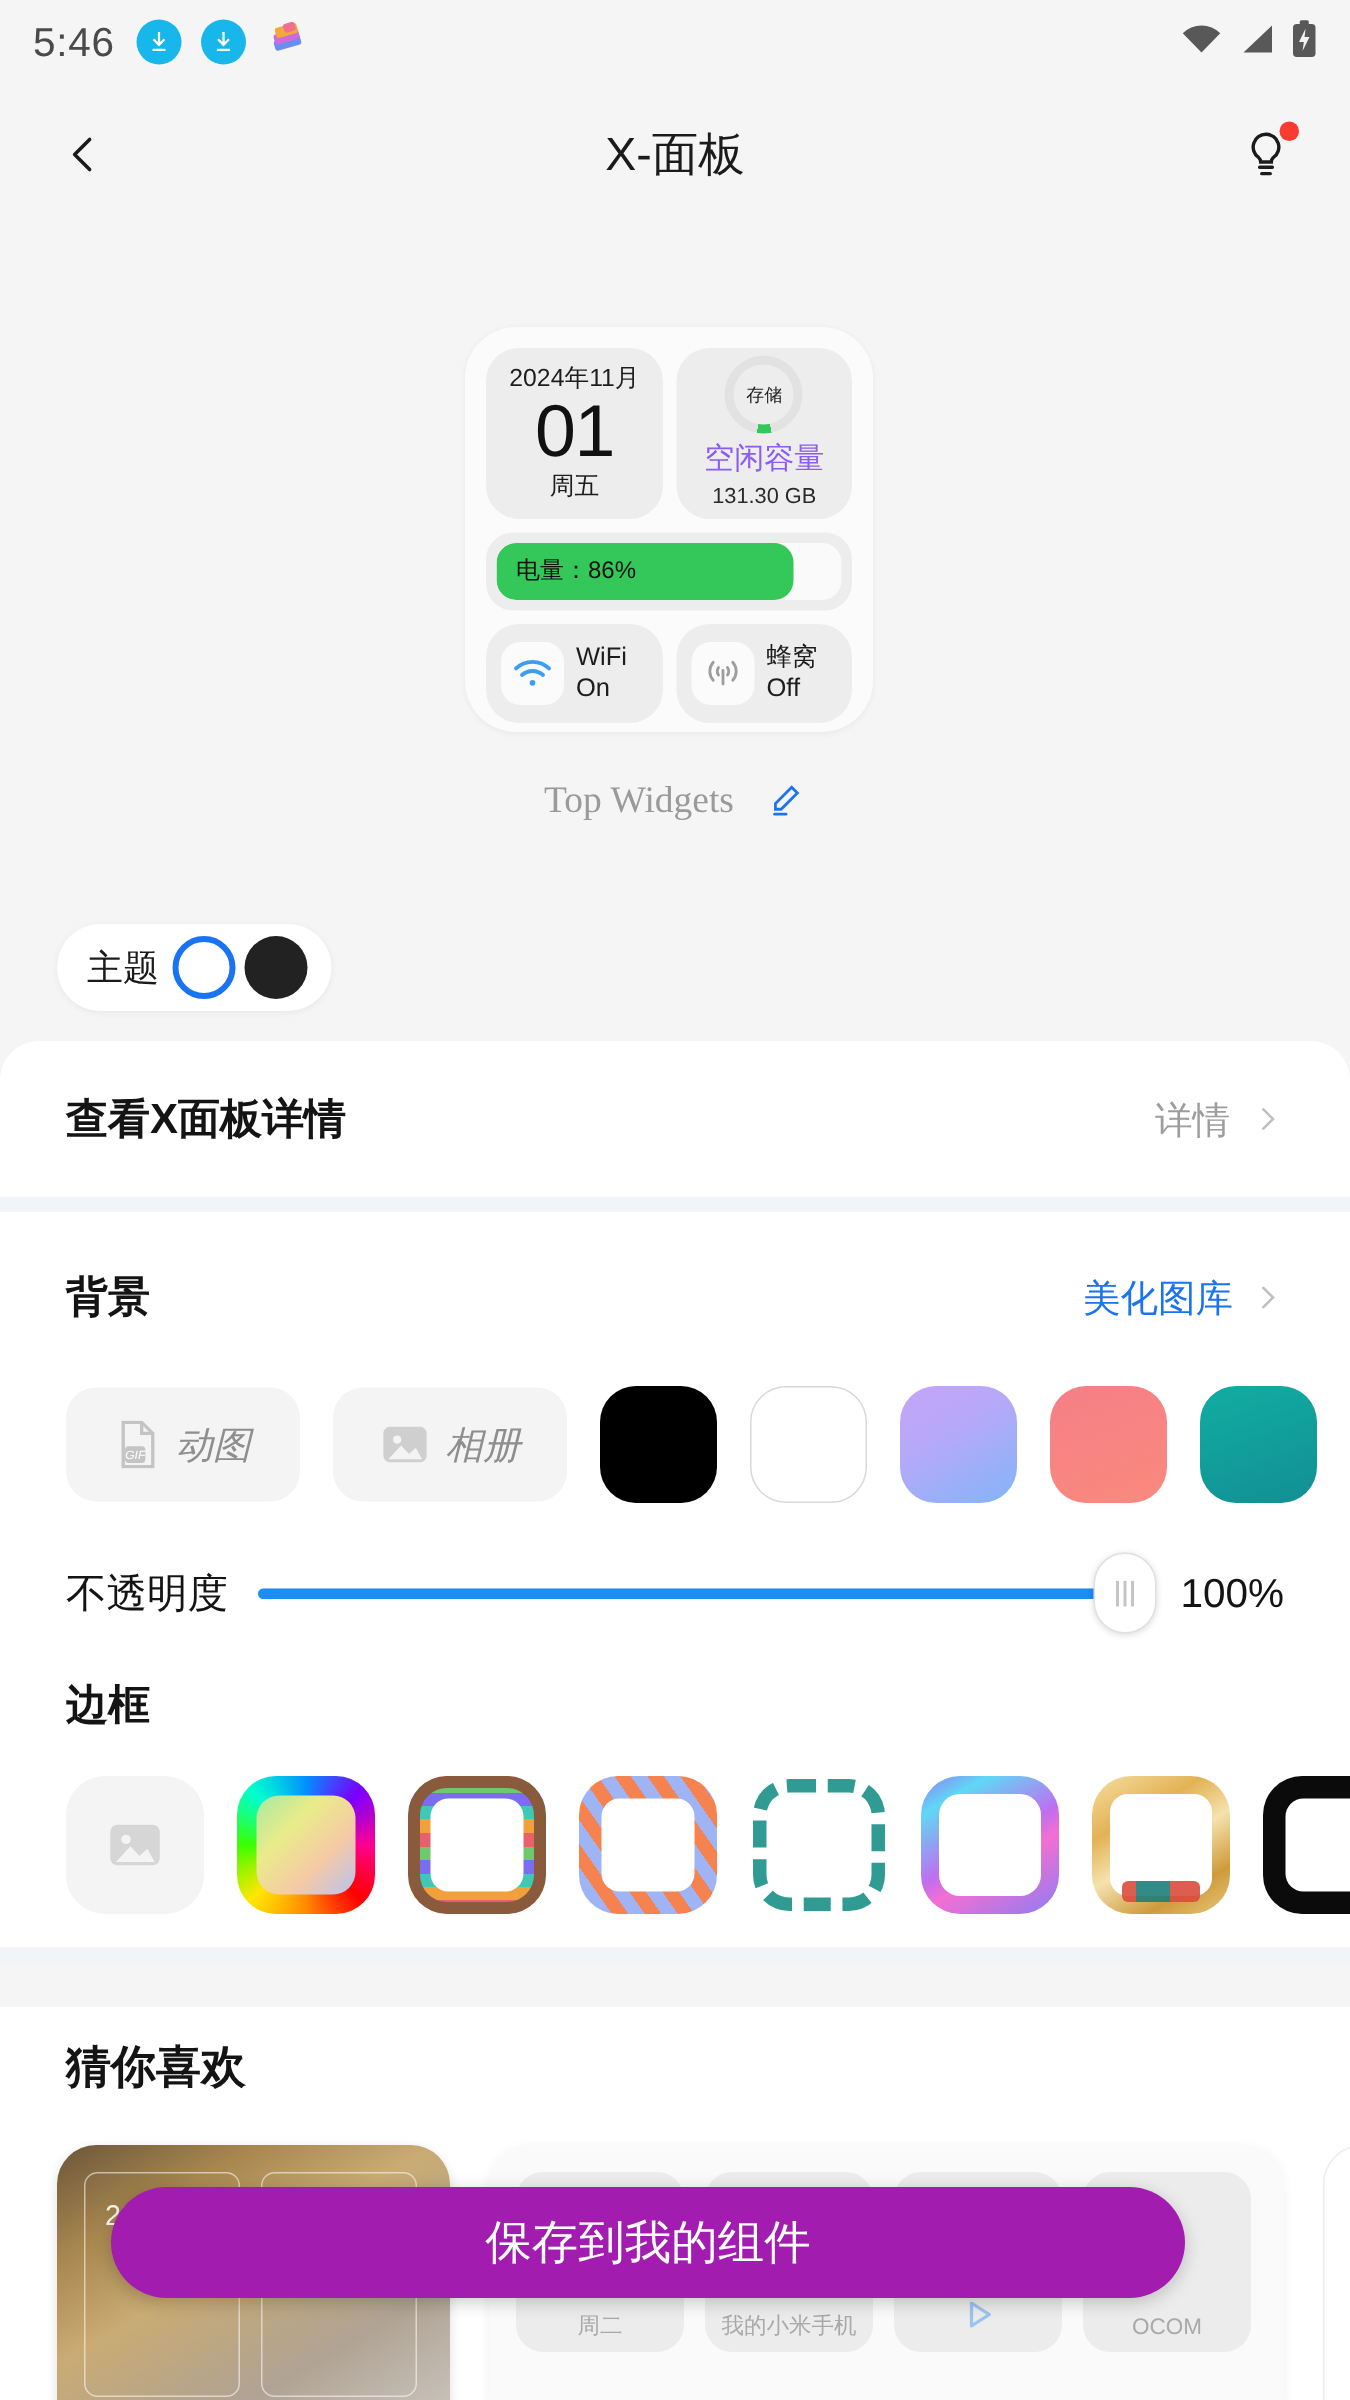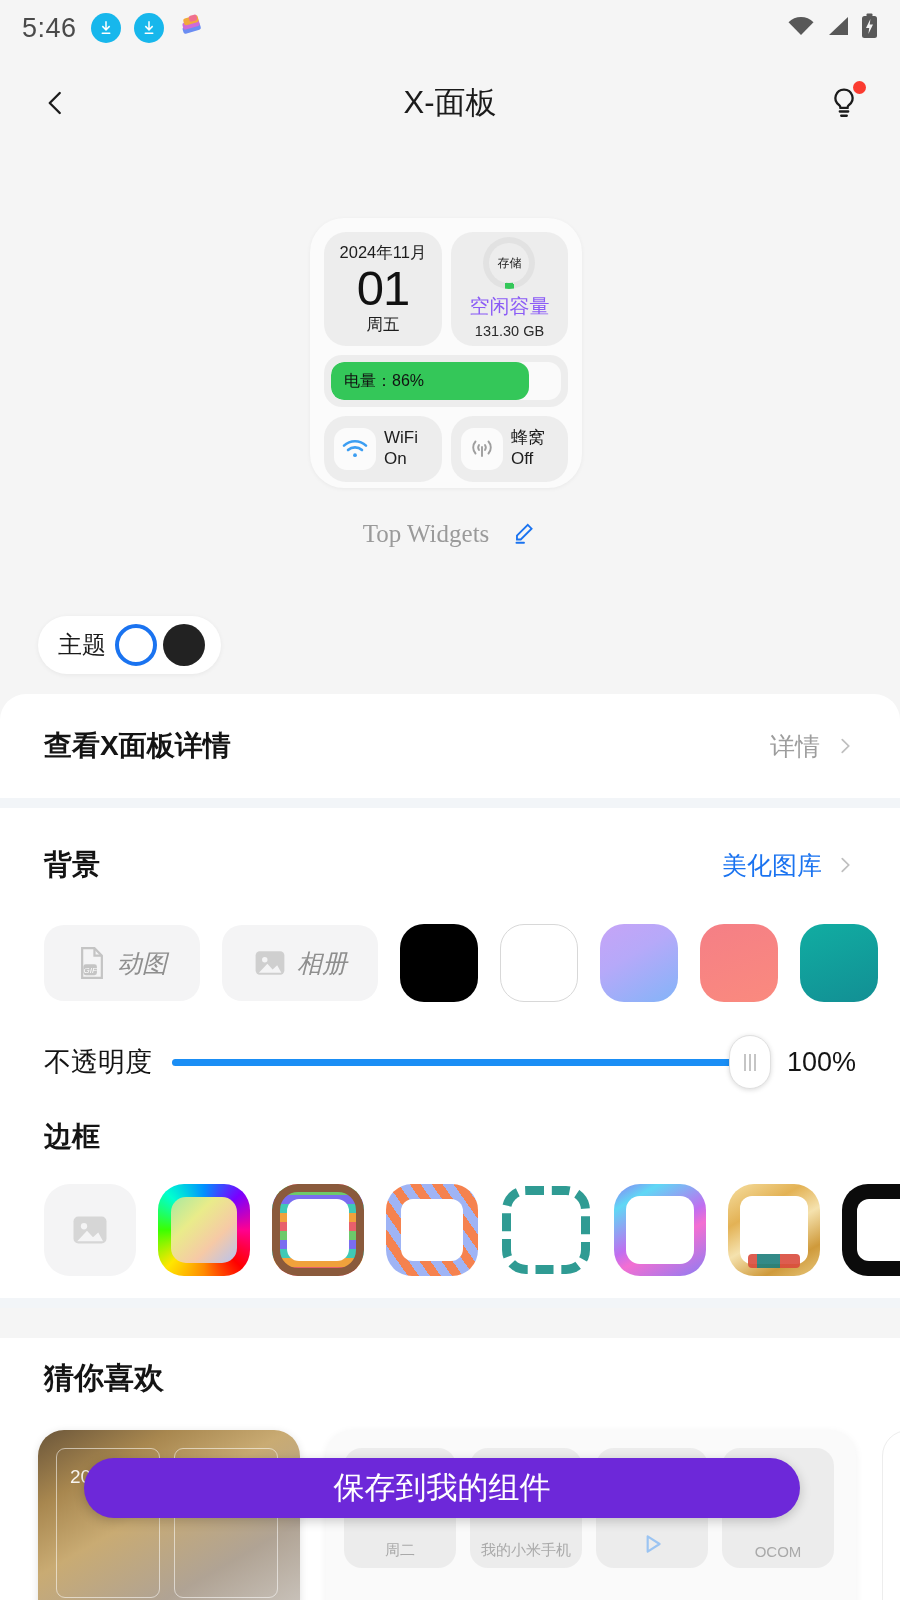--- a/index.html
+++ b/index.html
@@ -167,22 +167,22 @@
   }
   .rc2-tiles{ display:flex; gap:14px; }
   .rc2-t{ width:112px;height:120px;border-radius:18px;background:#ececec;
     display:flex;flex-direction:column;align-items:center;justify-content:flex-end;padding-bottom:8px;}
   .rc2-cap{ font-size:15px;color:#a9a9a9; }
   .rec-card3{ width:160px;height:196px;border-radius:26px;flex:0 0 auto;
     background:#fff; border:1.5px solid #ededed; }
 
   
   .save-btn{
-    position:absolute; left:84px; top:1458px; width:716px; height:60px;
-    background:#6d28d9; border-radius:42px;
+    position:absolute; left:74px; top:1458px; width:716px; height:74px;
+    background:#a21caf; border-radius:42px;
     display:flex; align-items:center; justify-content:center;
     color:#fff; font-size:31px; cursor:pointer;
     box-shadow:0 3px 12px rgba(0,0,0,.2);
   }
 </style>
 </head>
 <body>
 
 <div id="root">
 

